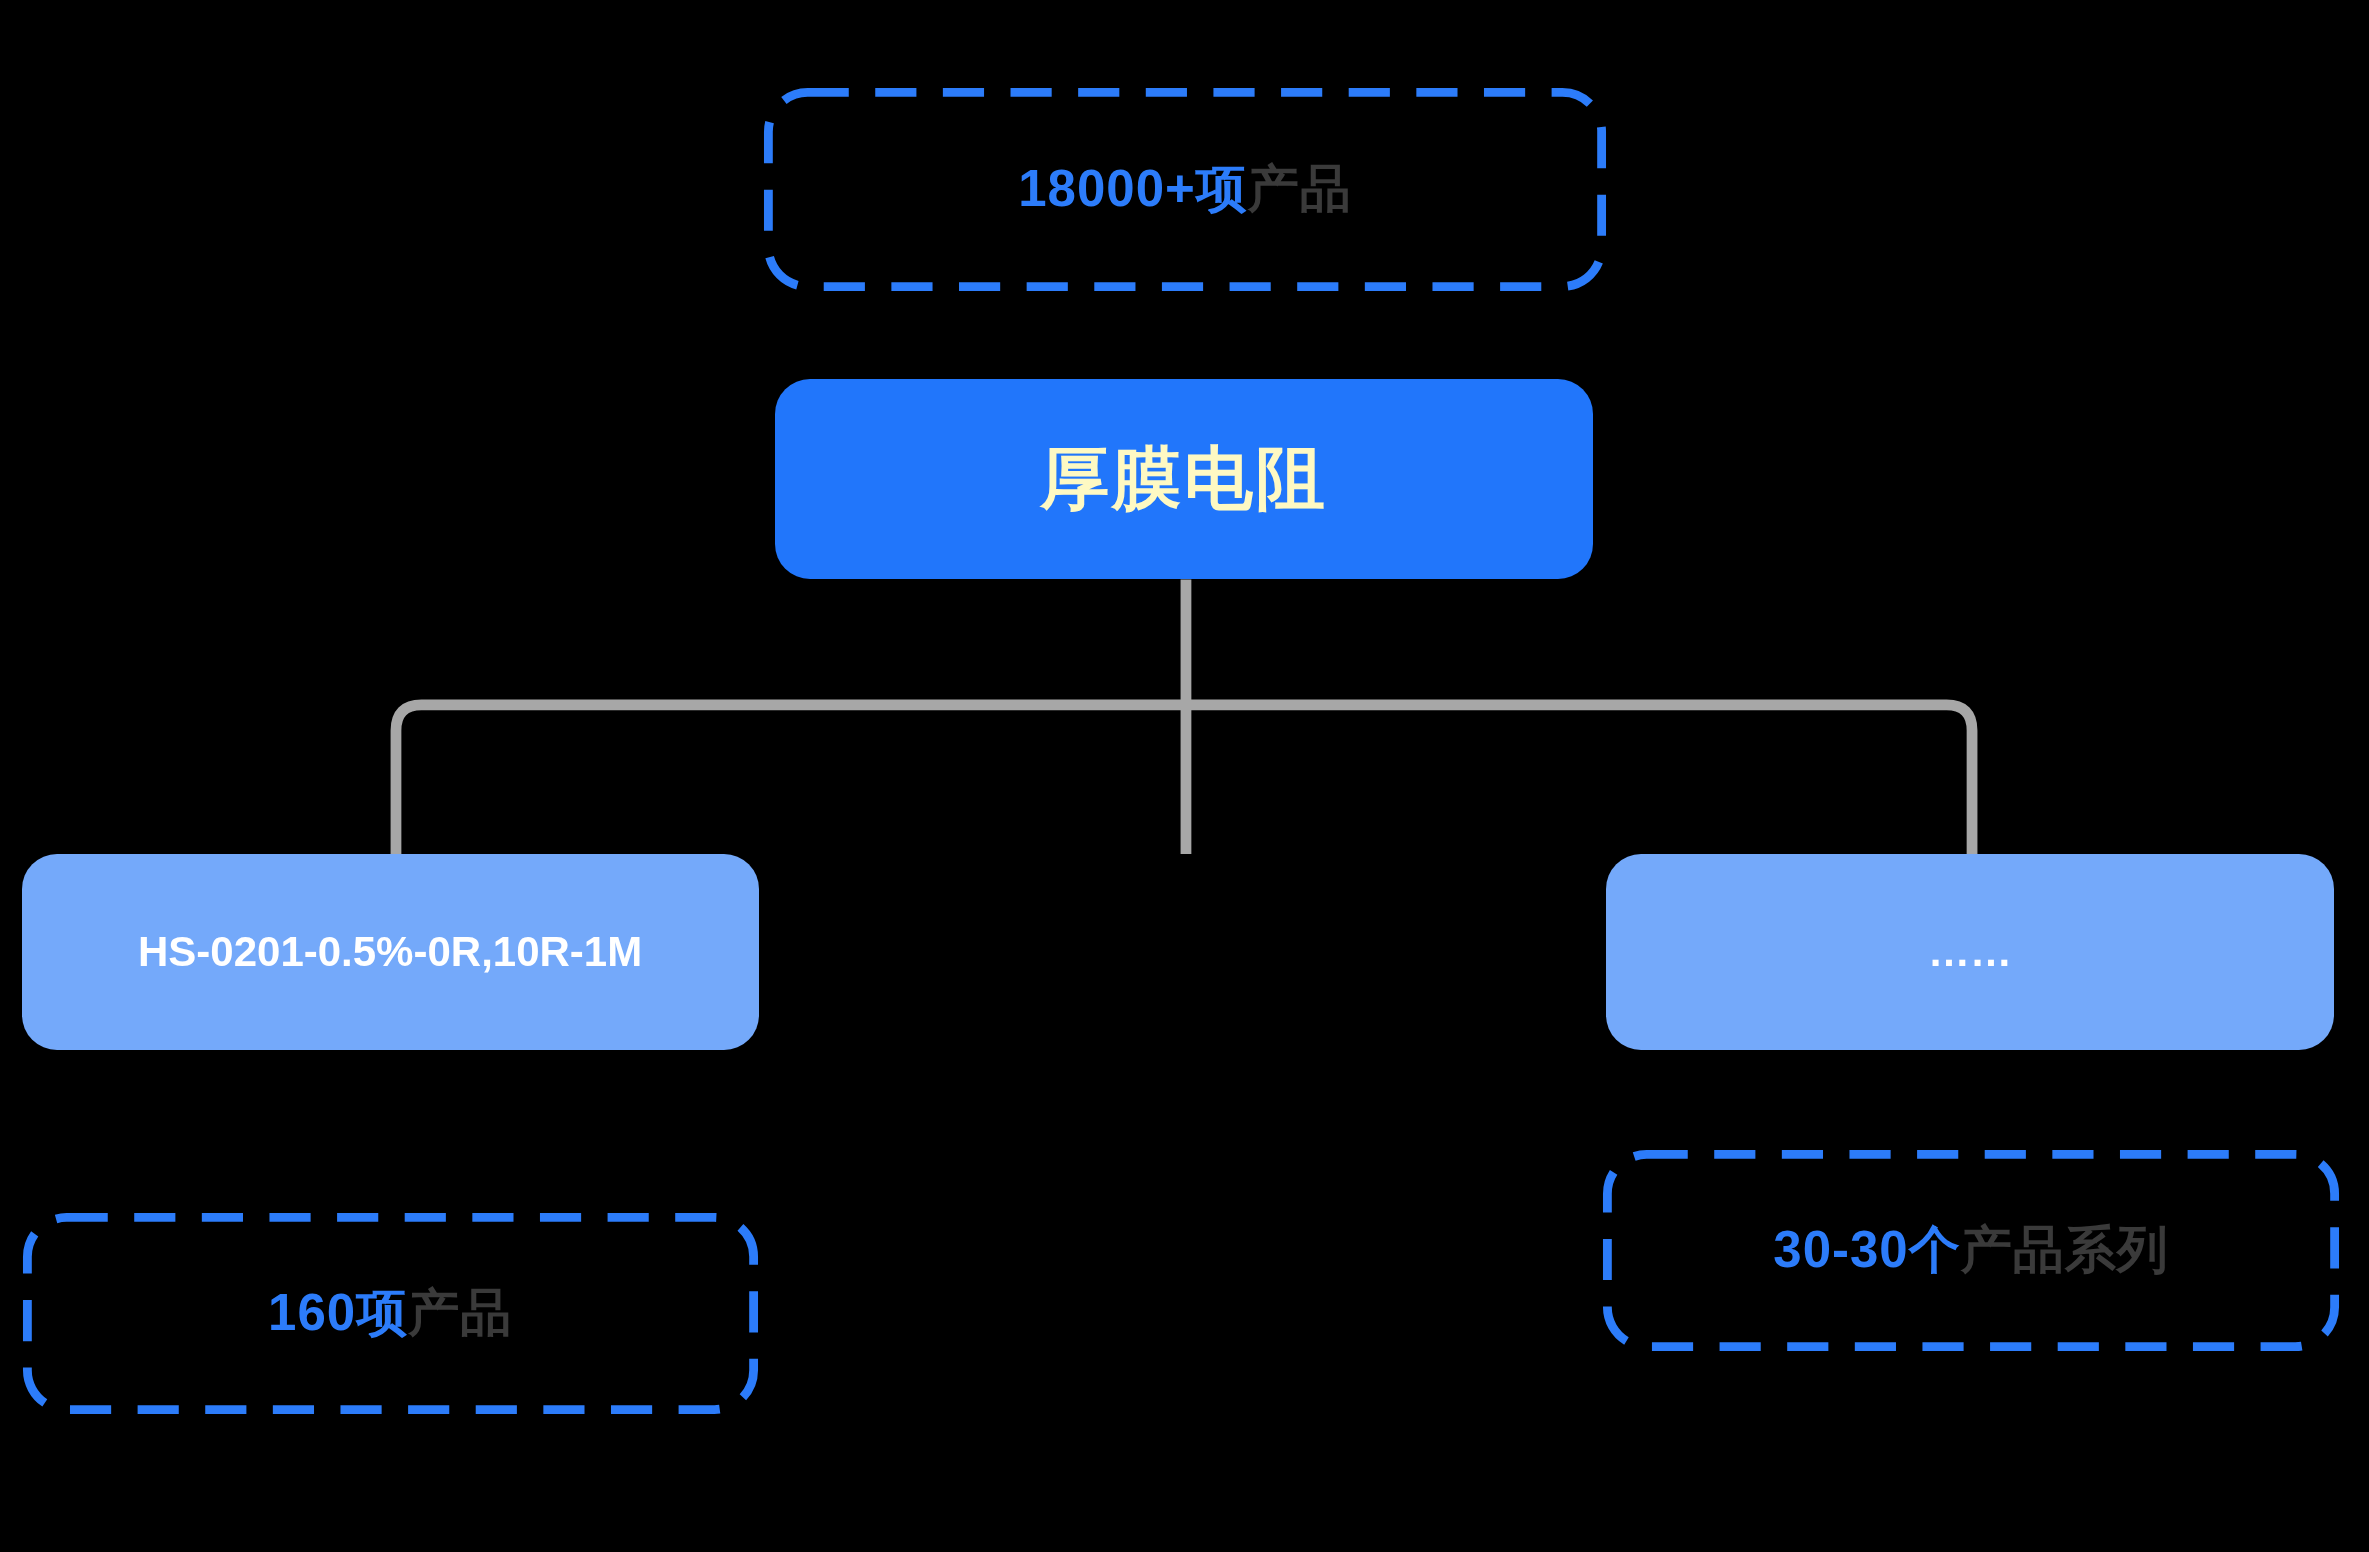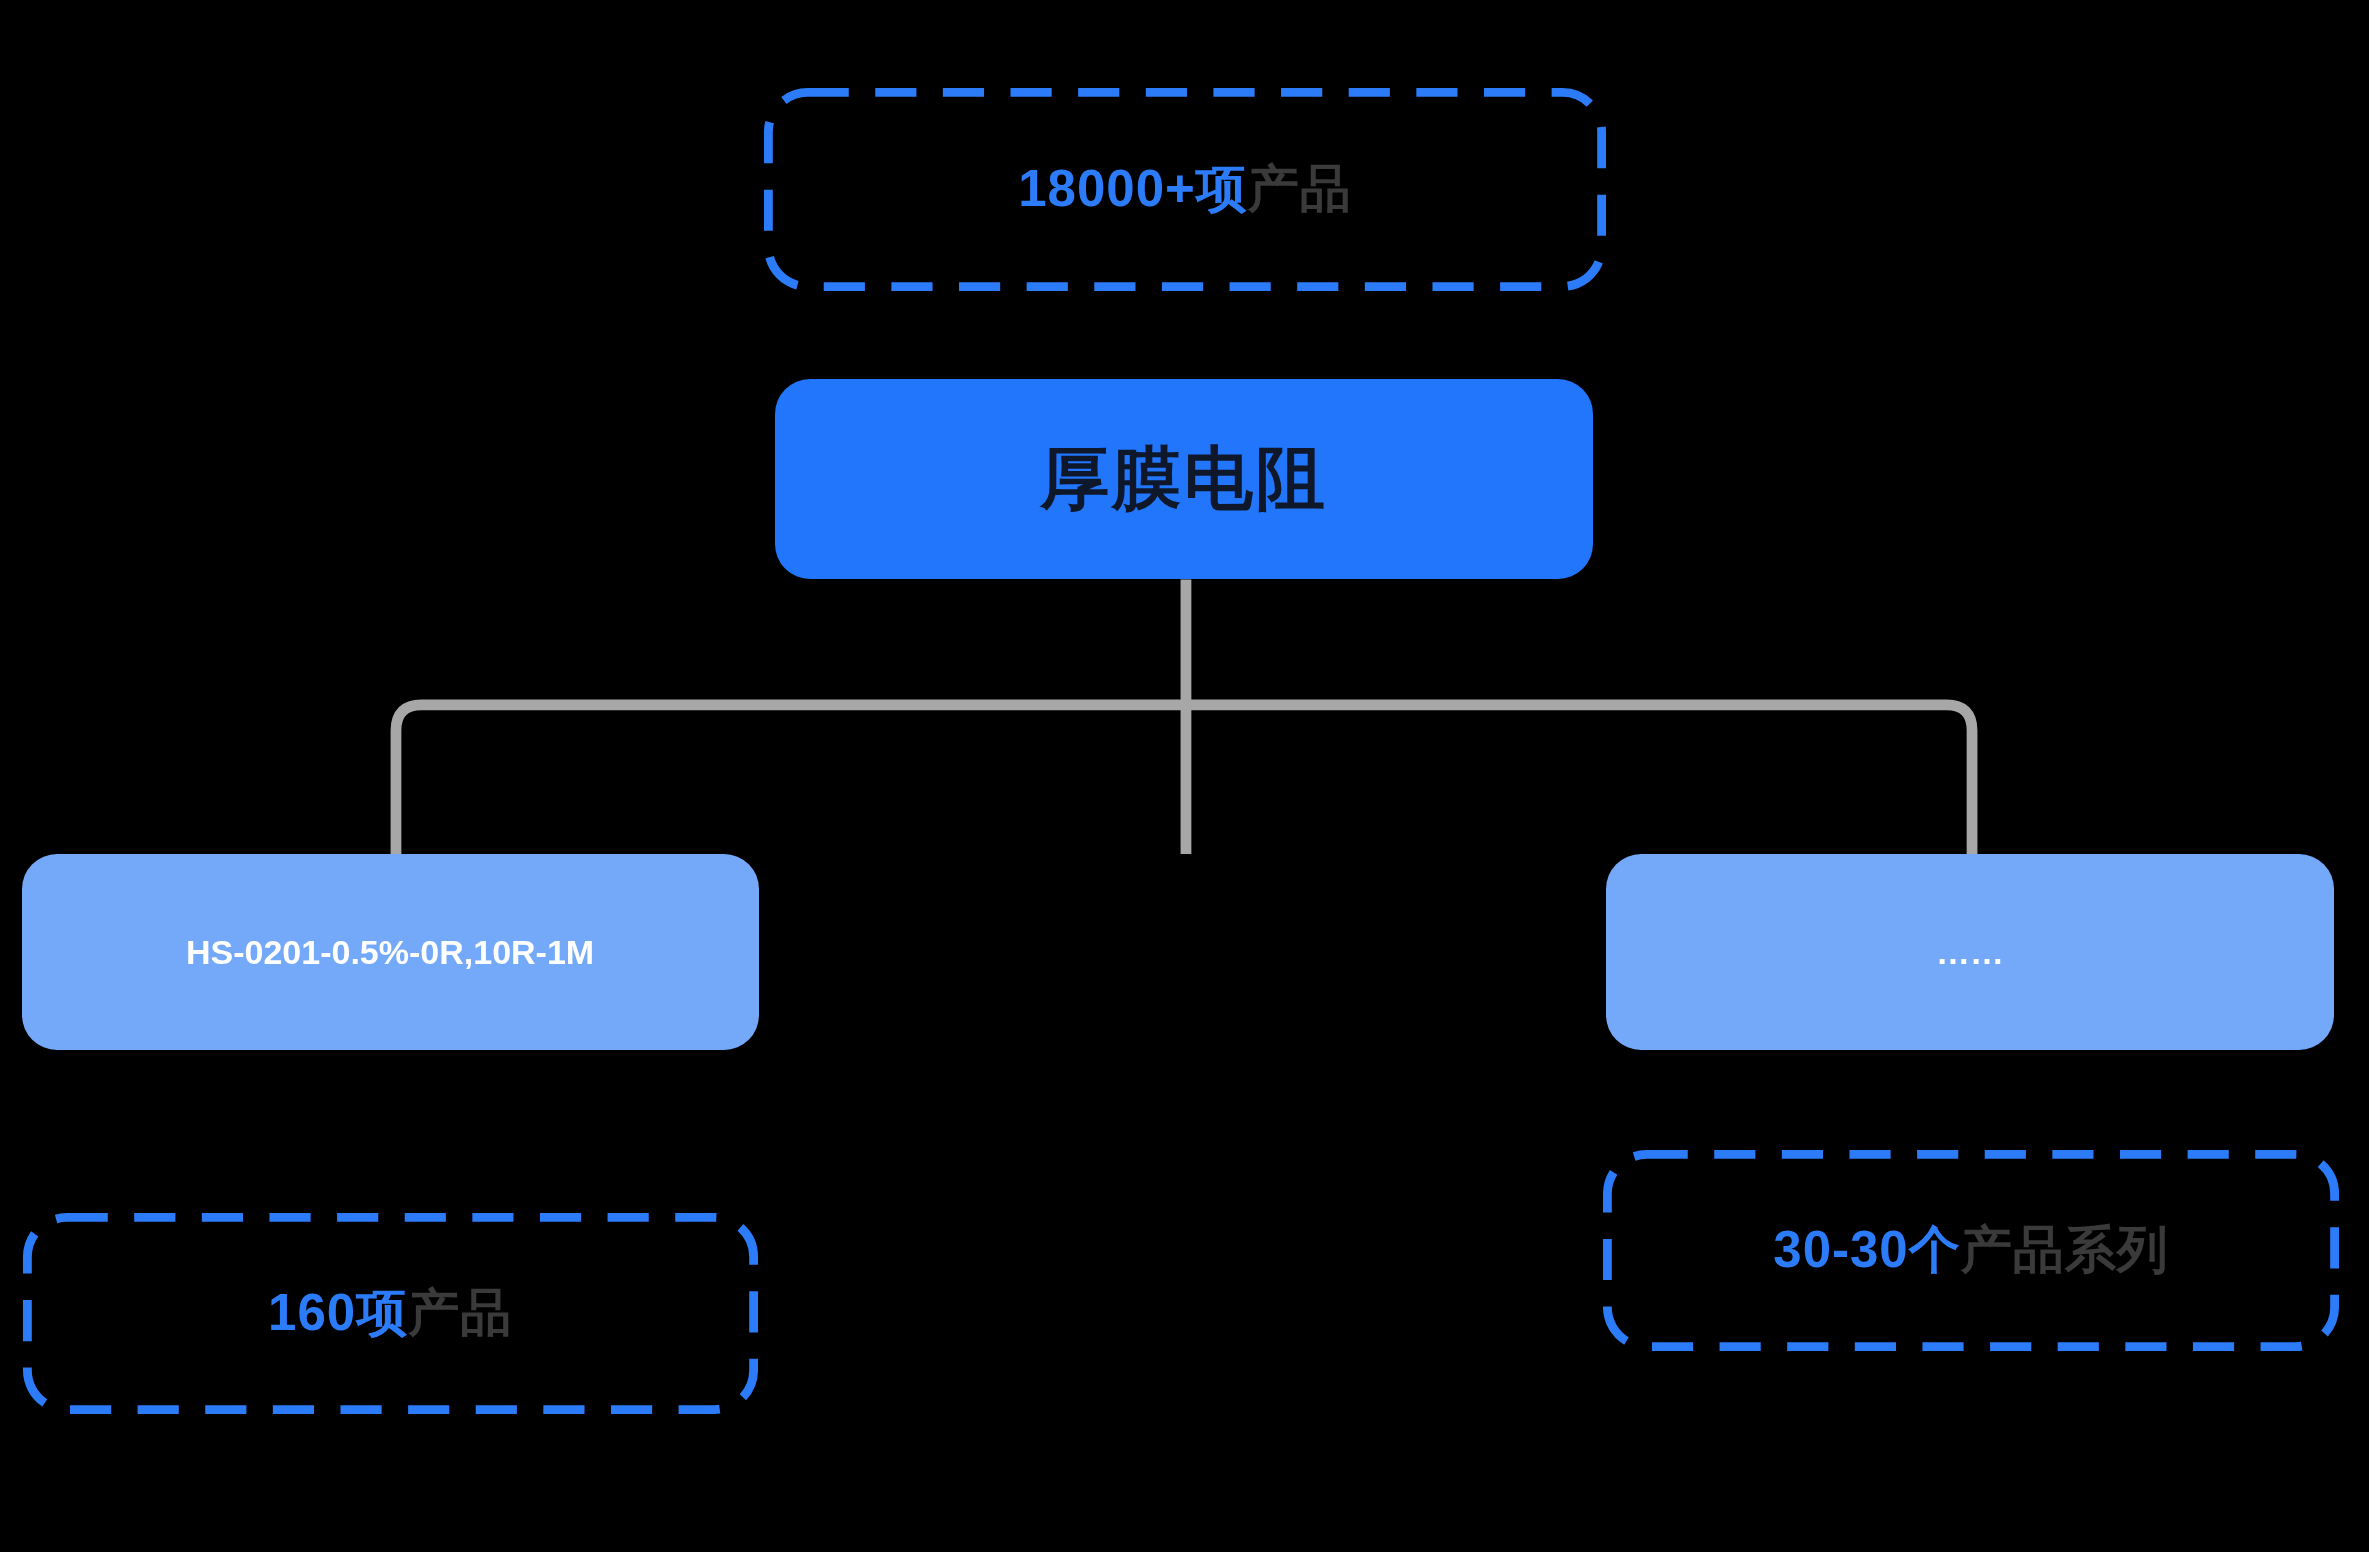--- a/index.html
+++ b/index.html
@@ -42,34 +42,34 @@
   .mt { color: #3A3A3A; }
 
   
   .root-node {
     left: 775px; top: 379px;
     width: 818px; height: 200px;
     background: #2176FB;
     border-radius: 35px;
   }
   .root-label {
-    color: #0f172a;
+    color: #fef9c3;
     font-size: 69px;
     letter-spacing: 2.9px;
     white-space: nowrap;
   }
   .child-node {
     top: 854px;
     height: 196px;
     background: #74A9FA;
     border-radius: 35px;
   }
   .child-label {
     color: #FFFFFF;
-    font-size: 34px;
+    font-size: 42px;
     white-space: nowrap;
   }
   .child-1 { left: 21.6px;   width: 737px; }
   .child-2 { left: 820px;  width: 724px; }
   .child-3 { left: 1606px; width: 728px; }
 
   
   .top-badge  { left: 763px;  top: 87px;   width: 844px; height: 205px; }
   .stat-1     { left: 21.6px;   top: 1212px; width: 737px; height: 203px; }
   .stat-2     { left: 815px;  top: 1149px; width: 729px; height: 203px; }

